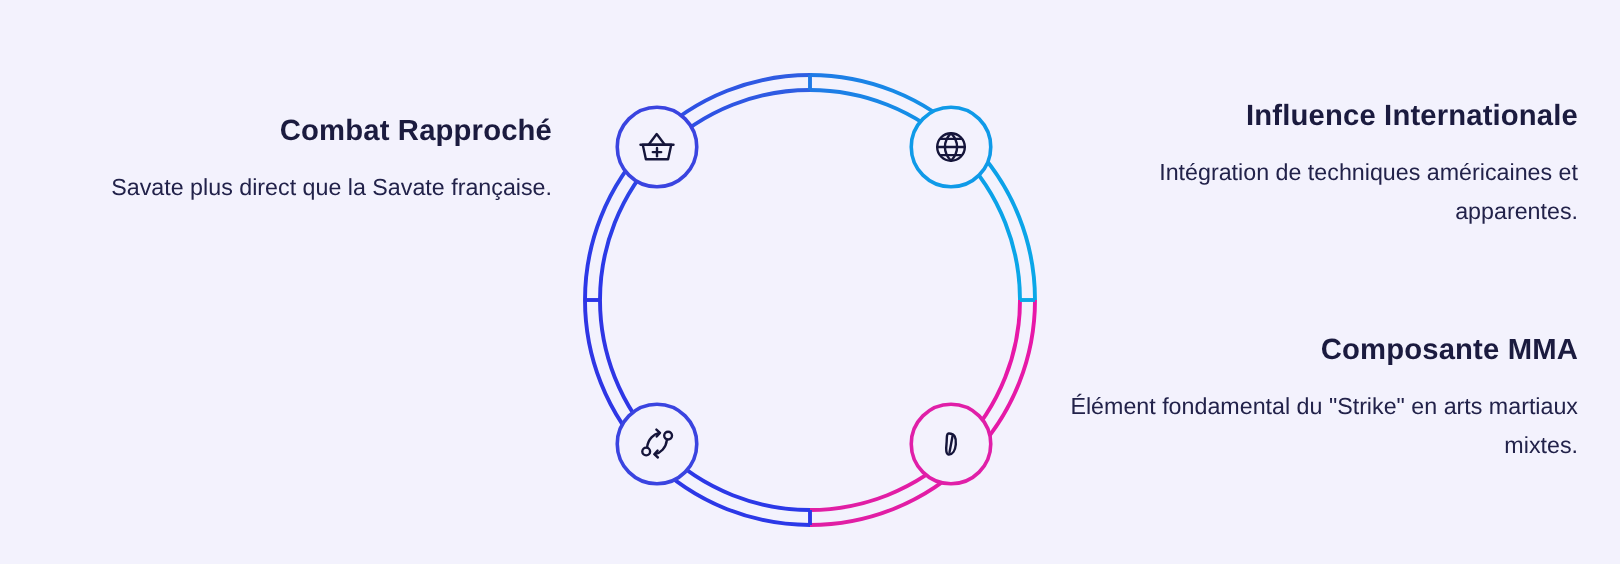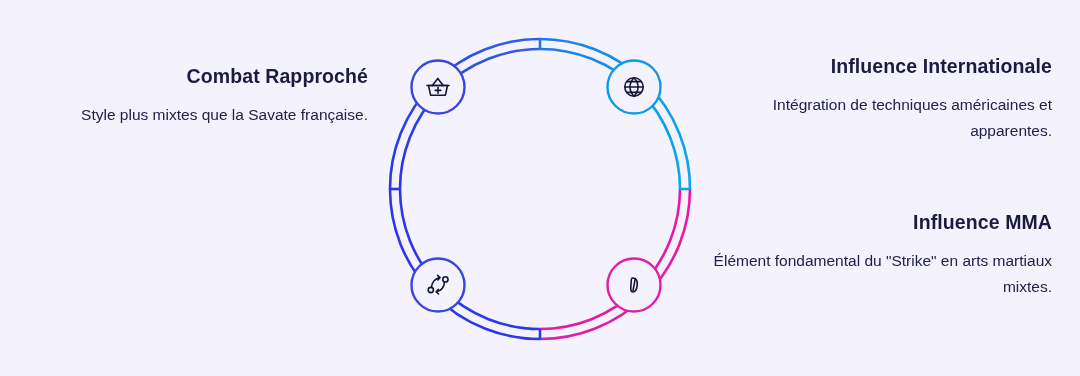--- a/index.html
+++ b/index.html
@@ -10,21 +10,21 @@
     width: 1080px;
     height: 376px;
     background: #f3f2fd;
     font-family: "Liberation Sans", sans-serif;
     overflow: hidden;
     position: relative;
   }
 
   #infographic {
     position: absolute;
-    left: 0; top: 1px;
+    left: 0; top: 12px;
     width: 1080px;
     height: 340px;
   }
 
   
   .text-block {
     position: absolute;
     width: 340px;
   }
   .text-block.left  { text-align: right; right: 712px; }
@@ -73,33 +73,33 @@
     stroke-linejoin: round;
   }
 </style>
 </head>
 <body>
 
 <div id="infographic">
 
   <div class="text-block left" id="block-top-left">
     <p class="tb-title">Combat Rapproché</p>
-    <p class="tb-desc">Style plus mixtes que la Savate française.</p>
+    <p class="tb-desc">Savate plus direct que la Savate française.</p>
   </div>
 
   <div class="text-block left" id="block-bottom-left">
   </div>
 
   <div class="text-block right" id="block-top-right">
     <p class="tb-title">Influence Internationale</p>
     <p class="tb-desc">Intégration de techniques américaines et apparentes.</p>
   </div>
 
   <div class="text-block right" id="block-bottom-right">
-    <p class="tb-title">Influence MMA</p>
+    <p class="tb-title">Composante MMA</p>
     <p class="tb-desc">Élément fondamental du "Strike" en arts martiaux mixtes.</p>
   </div>
 
   <svg id="ring-svg" viewBox="0 0 1080 376">
     <defs>
 
       <linearGradient id="gradTR" x1="0" y1="0" x2="1" y2="1">
         <stop offset="0%" stop-color="#1f7ae6"></stop>
         <stop offset="55%" stop-color="#0c9fe8"></stop>
         <stop offset="100%" stop-color="#0aa8e8"></stop>

